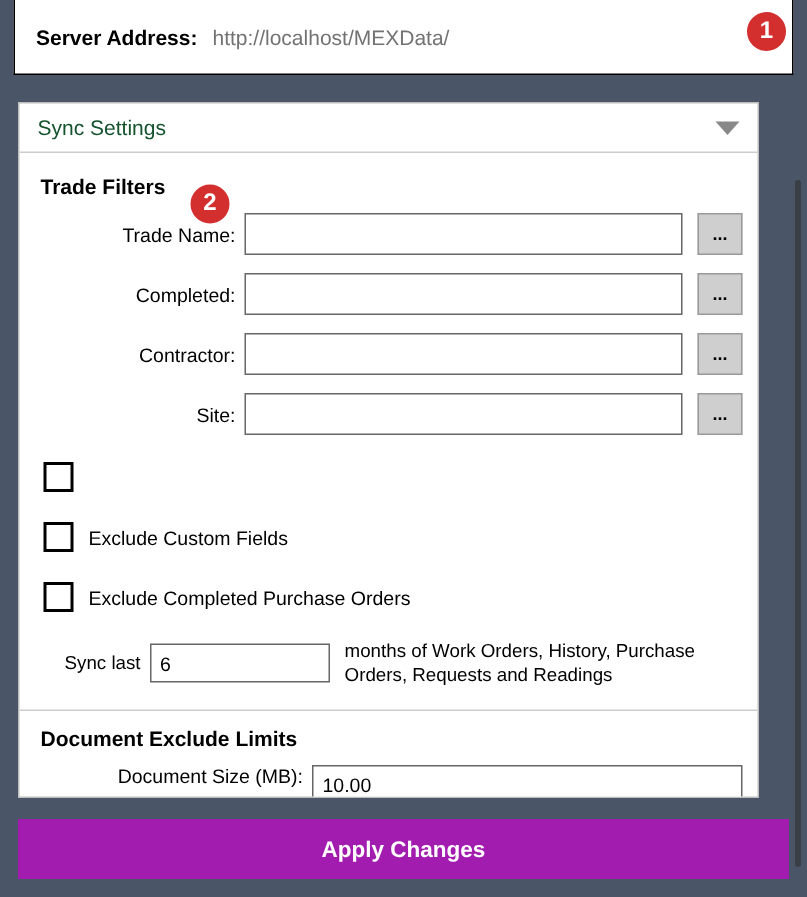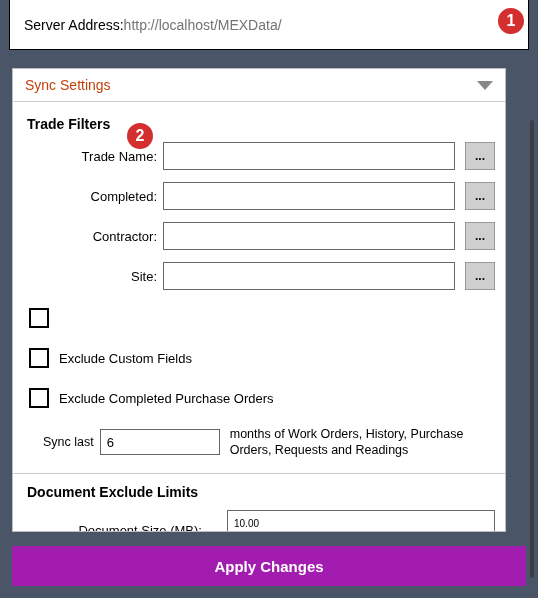--- a/index.html
+++ b/index.html
@@ -16,22 +16,23 @@
     height: 50px;
     width: 520px;
     margin: 0 auto;
     display: flex;
     align-items: center;
     padding: 0 14px;
     border: 1px solid #000;
     border-top: none;
   }
   .top-bar .label {
-    font-weight: 400;
-    font-size: 14px;
+    font-weight: 700;
+    font-size: 14px;
+    margin-right: 10px;
   }
   .top-bar .addr {
     font-size: 14px;
     color: #737373;
   }
   .badge {
     position: absolute;
     width: 30px;
     height: 30px;
     border-radius: 50%;
@@ -68,21 +69,21 @@
     background: #3a3f46;
     border-radius: 2px;
   }
   .section-header {
     display: flex;
     align-items: center;
     justify-content: space-between;
     padding: 8px 12px;
     border-bottom: 1px solid #ccc;
     font-size: 14px;
-    color: #c2410c;
+    color: #14532d;
   }
   .chevron {
     width: 0; height: 0;
     border-left: 8px solid transparent;
     border-right: 8px solid transparent;
     border-top: 9px solid #888;
   }
   .sync-filters-title {
     font-weight: 700;
     font-size: 14px;
@@ -157,36 +158,35 @@
     line-height: 1.3;
     padding-right: 8px;
   }
   .doc-title {
     font-weight: 700;
     font-size: 14px;
     padding: 10px 0 10px 14px;
   }
   .doc-row {
     display: flex;
-    align-items: flex-end;
+    align-items: flex-start;
     padding: 0 10px 0 0;
-    gap: 19px;
   }
   .doc-row .dlabel {
     width: 195px;
     text-align: right;
     font-size: 13px;
     padding-right: 6px;
   }
   .doc-row input {
     flex: 1;
     height: 28px;
     border: 1px solid #666;
     padding: 2px 6px;
-    font-size: 10px;
+    font-size: 13px;
   }
   .apply-btn {
     position: absolute;
     left: 12px;
     right: 12px;
     bottom: 12px;
     height: 40px;
     background: #a21caf;
     color: #fff;
     font-weight: 700;

